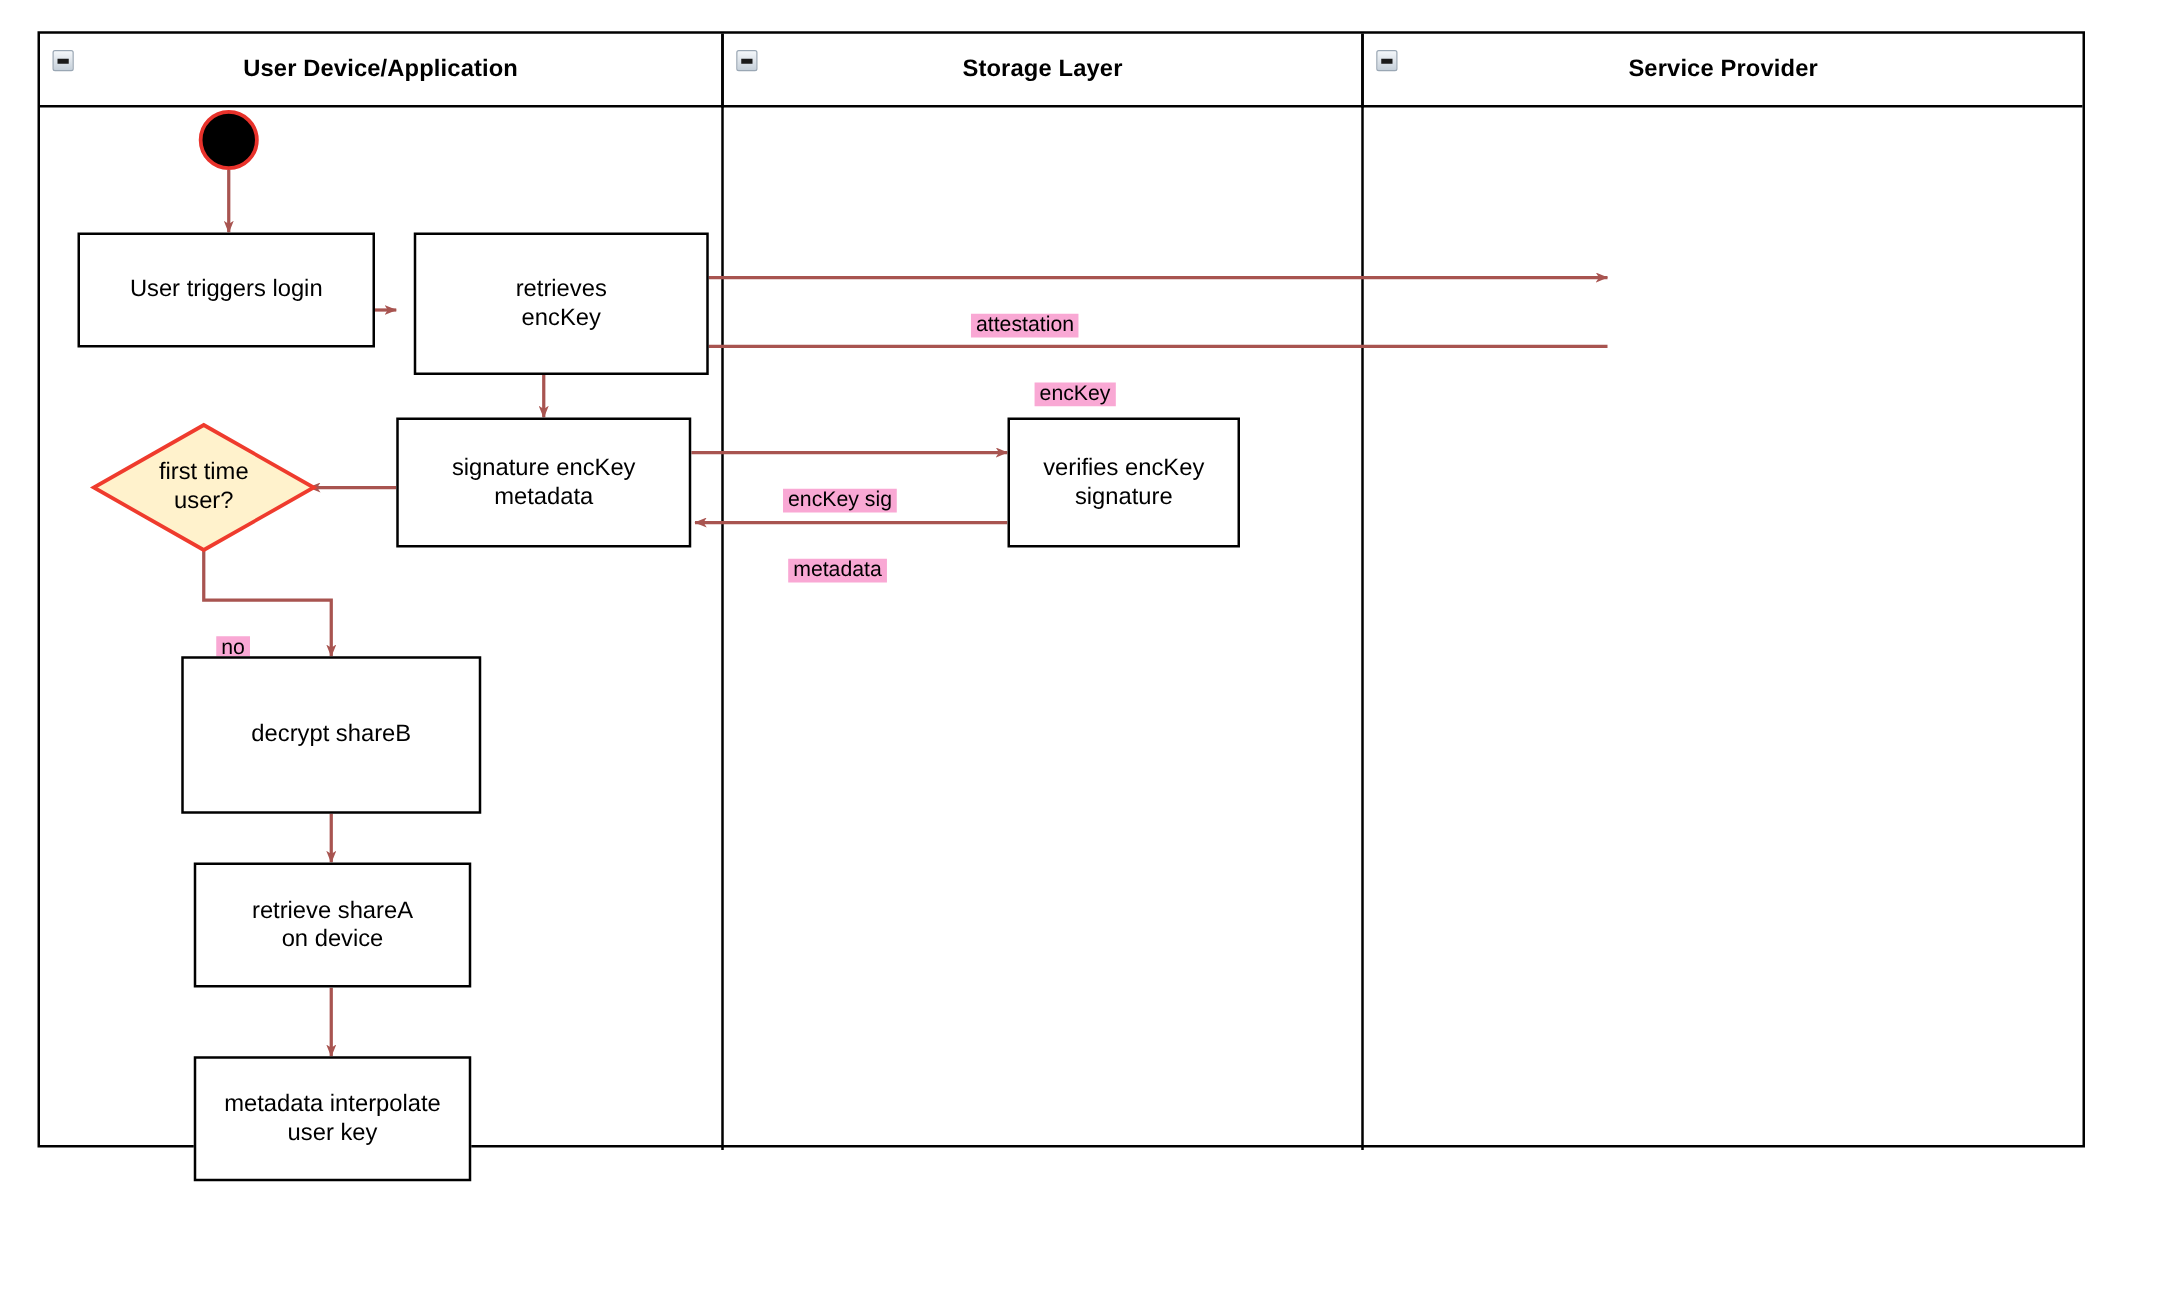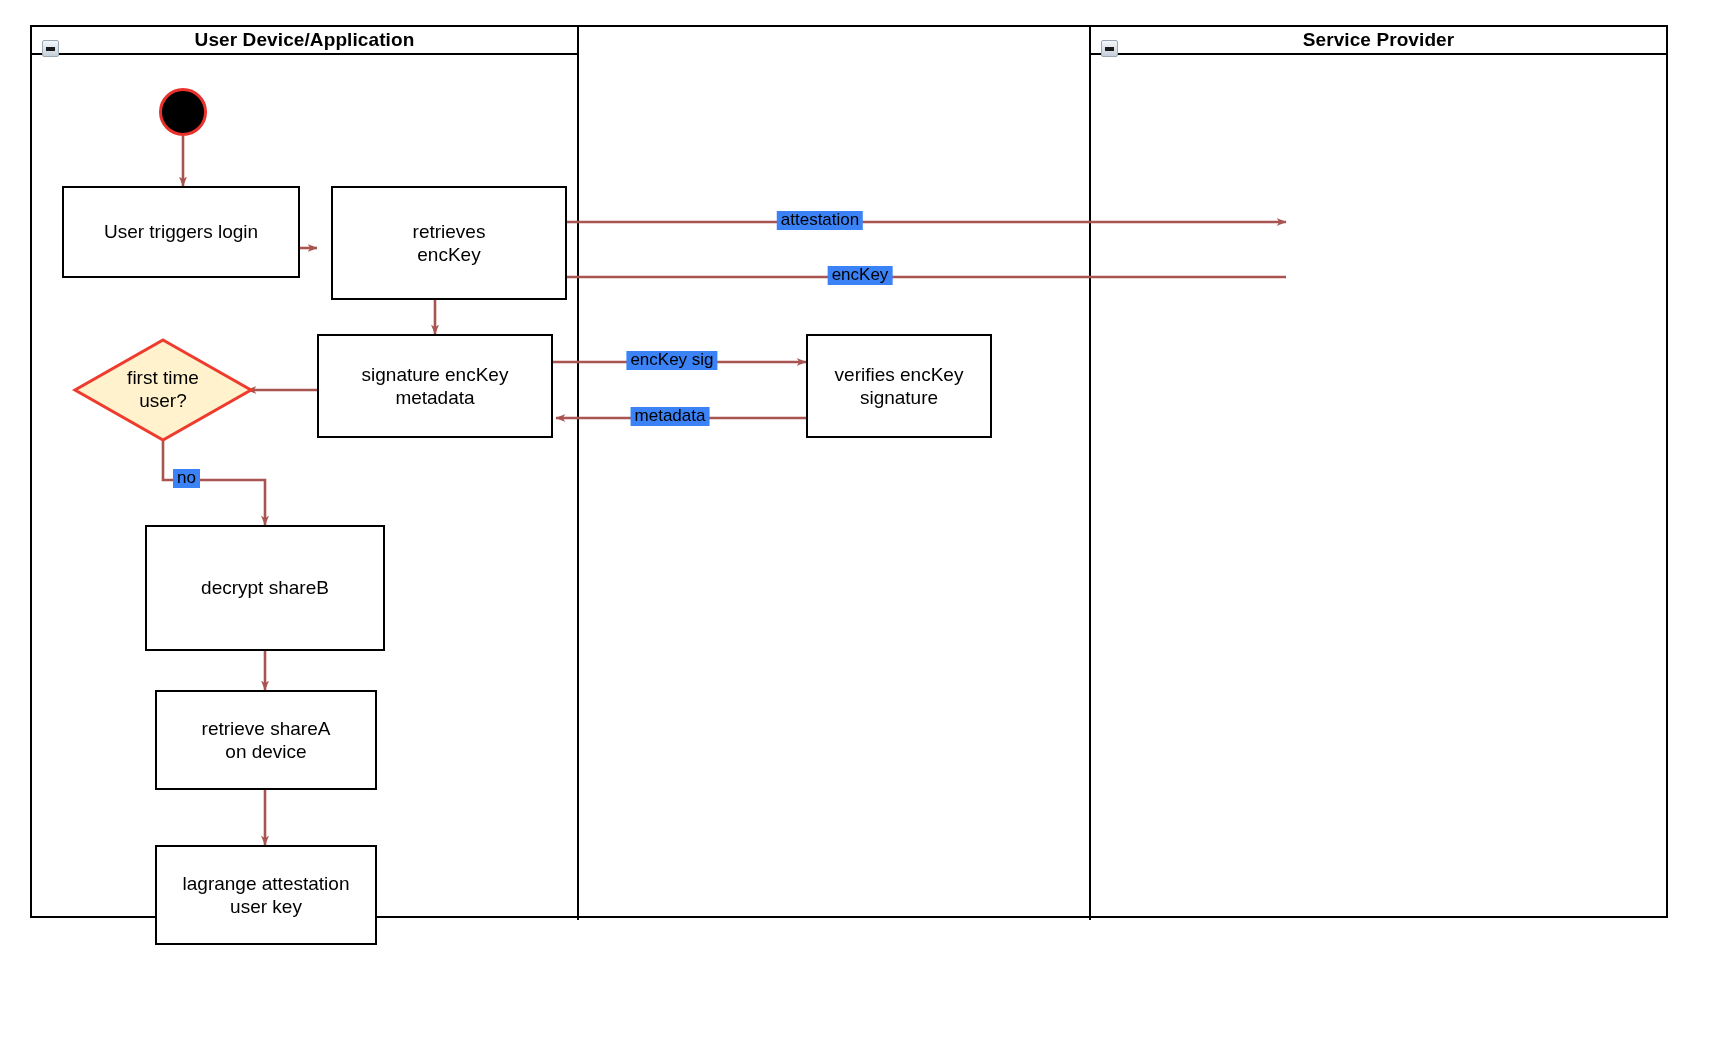--- a/index.html
+++ b/index.html
@@ -2,21 +2,21 @@
 <html><head>
 <meta charset="utf-8">
 <style>
   html,body{margin:0;padding:0;background:#ffffff;}
   body{font-family:"Liberation Sans","DejaVu Sans",sans-serif;}
   #canvas{position:relative;width:1732px;height:1038px;background:#ffffff;overflow:hidden;}
 
   
   .pool{position:absolute;left:30px;top:25px;width:1638px;height:893px;
         border:2px solid #000;box-sizing:border-box;background:#fff;}
-  .lane-header{position:absolute;top:0;height:28px;box-sizing:border-box;
+  .lane-header{position:absolute;top:0;height:59px;box-sizing:border-box;
         border-bottom:2px solid #000;display:flex;align-items:center;justify-content:center;}
   .lane-title{font-size:19px;font-weight:bold;color:#000;letter-spacing:.1px;
         font-family:"Liberation Sans","DejaVu Sans",sans-serif;}
   .lane-divider{position:absolute;top:0;width:2px;background:#000;height:893px;}
 
   .collapse-icon{position:absolute;left:10px;top:13px;width:17px;height:17px;
         box-sizing:border-box;border:1px solid #9aa7b4;border-radius:2px;
         background:linear-gradient(#f4f7fa,#c6d0da);
         display:flex;align-items:center;justify-content:center;}
   .collapse-icon i{display:block;width:9px;height:4px;background:#1a1a1a;}
@@ -31,37 +31,43 @@
         background:#000;border:3px solid #e8322b;box-sizing:border-box;}
 
   .diamond{position:absolute;}
   .diamond svg{display:block;overflow:visible;}
   .diamond .dlabel{position:absolute;left:0;top:0;width:100%;height:100%;
         display:flex;align-items:center;justify-content:center;text-align:center;
         font-size:19px;color:#000;line-height:1.2;white-space:pre-line;}
 
   
   .edges{position:absolute;left:0;top:0;width:1732px;height:1038px;pointer-events:none;}
-  .edge-label{position:absolute;font-size:17px;color:#000;background:#3b82f6;
-        padding:0 4px;white-space:nowrap;line-height:1.1;}
+  .edge-label{position:absolute;font-size:17px;color:#000;background:#f9a8d4;
+        padding:0 4px;white-space:nowrap;line-height:1.1;margin-top:40px;}
 </style>
 </head>
 <body>
 
 <div id="canvas">
 
   <div class="pool">
 
     <div class="lane-header" style="left:0;width:545px;">
       <div class="collapse-icon">
           <i></i>
         </div>
       <div class="lane-title">User Device/Application</div>
     </div>
 
+    <div class="lane-header" style="left:545px;width:512px;border-left:2px solid #000;">
+      <div class="collapse-icon">
+          <i></i>
+        </div>
+      <div class="lane-title">Storage Layer</div>
+    </div>
 
     <div class="lane-header" style="left:1057px;width:577px;border-left:2px solid #000;">
       <div class="collapse-icon">
           <i></i>
         </div>
       <div class="lane-title">Service Provider</div>
     </div>
 
     <div class="lane-divider" style="left:545px;"></div>
     <div class="lane-divider" style="left:1057px;"></div>
@@ -132,21 +138,21 @@
   <div class="node" style="left:145px;top:525px;width:240px;height:126px;">
     <span>decrypt shareB</span>
   </div>
 
   <div class="node" style="left:155px;top:690px;width:222px;height:100px;">
     <span>retrieve shareA
 on device</span>
   </div>
 
   <div class="node" style="left:155px;top:845px;width:222px;height:100px;">
-    <span>lagrange attestation
+    <span>metadata interpolate
 user key</span>
   </div>
 
   <div class="node" style="left:806px;top:334px;width:186px;height:104px;">
     <span>verifies encKey
 signature</span>
   </div>
 
 
 </div>

